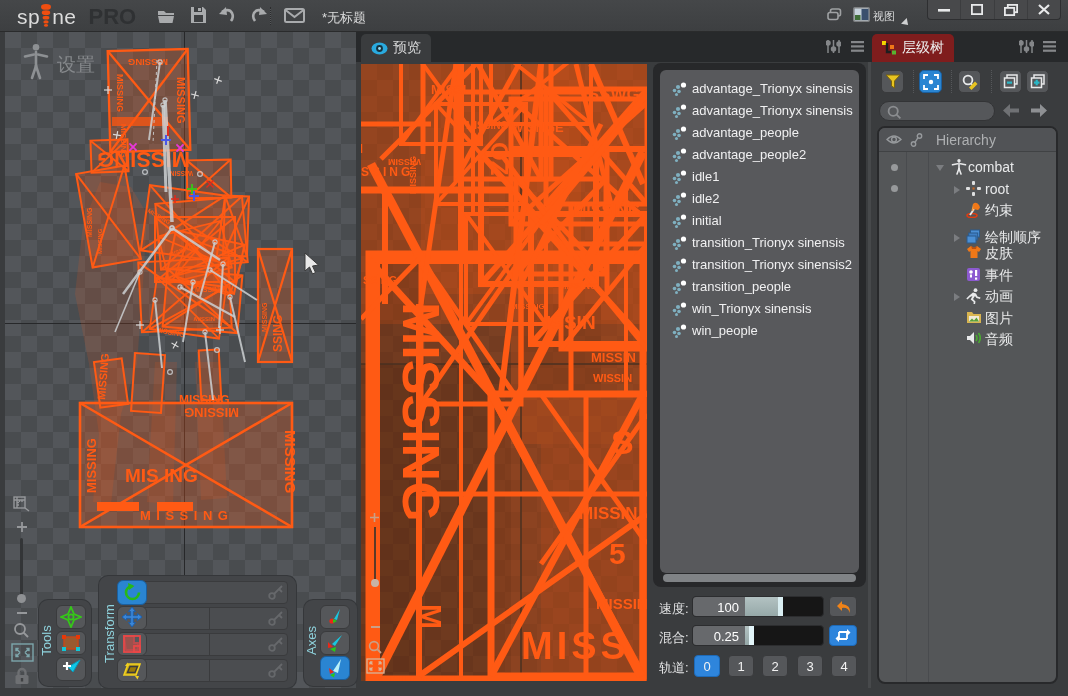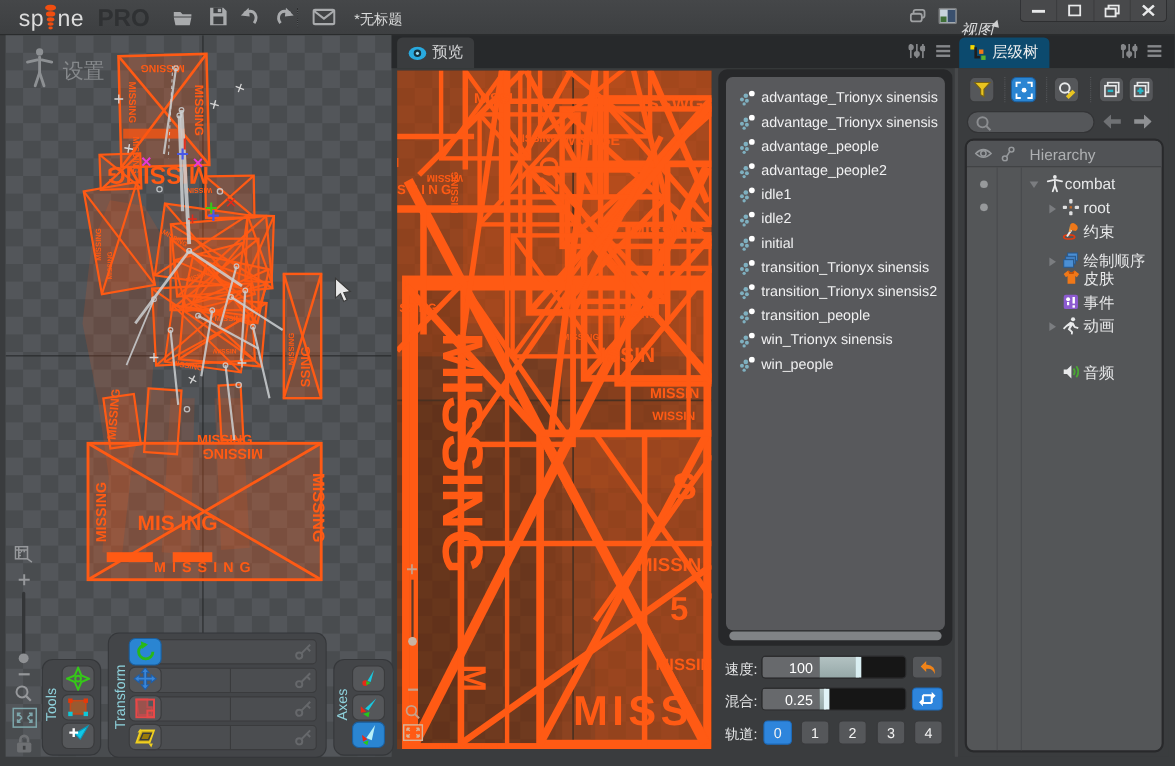--- a/index.html
+++ b/index.html
@@ -4,21 +4,21 @@
 html,body{margin:0;padding:0;width:1068px;height:696px;overflow:hidden;background:#3a3c3e;font-family:"Liberation Sans",sans-serif;}
 *{box-sizing:border-box;}
 .abs{position:absolute;}
 #app{position:relative;width:1068px;height:696px;background:#3a3c3e;}
 
 #toolbar{position:absolute;left:0;top:0;width:1068px;height:32px;background:linear-gradient(#454749,#3d3f41);border-bottom:1px solid #2a2b2c;}
 #logo{position:absolute;left:17px;top:4px;font-size:21px;color:#dcdcdc;letter-spacing:0.5px;}
 #logo .pro{color:#2f3133;font-weight:bold;margin-left:12px;letter-spacing:0px;font-size:22px;}
 .tbico{position:absolute;top:6px;color:#a9abad;}
 #title{position:absolute;left:322px;top:9px;font-size:13px;color:#dcdddd;}
-#viewlabel{position:absolute;left:873px;top:19px;font-size:15px;color:#d8d9da;font-style:italic;}
+#viewlabel{position:absolute;left:873px;top:9px;font-size:11px;color:#d8d9da;}
 #winbtns{position:absolute;left:927px;top:0;width:134px;height:20px;background:#48494b;border:1px solid #2e2f31;border-top:none;border-radius:0 0 4px 4px;display:flex;}
 #winbtns .wb{flex:1;display:flex;align-items:center;justify-content:center;border-right:1px solid #3c3d3f;}
 #winbtns .wb:last-child{border-right:none;}
 
 #canvas{position:absolute;left:5px;top:32px;width:351px;height:656px;background:#494c4f;overflow:hidden;}
 #canvas .vaxis{position:absolute;left:179px;top:0;width:1px;height:656px;background:#27282a;}
 #canvas .haxis{position:absolute;left:0;top:291px;width:351px;height:1px;background:#27282a;}
 #setup{position:absolute;left:52px;top:20px;color:#85888b;font-size:19px;}
 
 #tabstrip{position:absolute;left:356px;top:32px;width:712px;height:30px;background:#27292b;}
@@ -526,21 +526,21 @@
 
 <div id="tabstrip"></div>
 <div class="tab" style="left:361px;">
  <svg width="17" height="13" viewBox="0 0 17 13">
         <ellipse cx="8.5" cy="6.5" rx="8" ry="6" fill="#29aadf"></ellipse>
         <circle cx="8.5" cy="6.5" r="3.4" fill="#16323e"></circle>
         <circle cx="8.5" cy="6.5" r="1.4" fill="#9adef5"></circle>
       </svg>
  <span>预览</span>
     </div>
-<div class="tab" style="left:872px;background:#0c4a6e">
+<div class="tab" style="left:872px;background:#7f1d1d">
  <svg width="15" height="14" viewBox="0 0 15 14">
         <rect x="0" y="0" width="4" height="4" fill="#f5d800"></rect>
         <path d="M5 2 v9 h4" stroke="#1d1e1f" stroke-width="2.4" fill="none"></path>
         <rect x="8" y="4" width="4" height="4" fill="#f07818"></rect>
         <rect x="10" y="9.5" width="4" height="4" fill="#58b330"></rect>
       </svg>
  <span style="color:#eceded">层级树</span>
     </div>
 
 <svg class="abs" style="left:826px;top:40px" width="15" height="13" viewBox="0 0 15 13">
@@ -1323,20 +1323,28 @@
       <div class="trow" style="top: 157px; left: 0px; width: 100%;">
         <div style="position:absolute;left:75px;top:8px;width:0;height:0;border-top:4px solid transparent;border-bottom:4px solid transparent;border-left:6px solid #7b7d80;transform:rotate(0deg)"></div>
         <div style="position:absolute;left:87px;top:3px"><svg width="15" height="16" viewBox="0 0 15 16">
             <g fill="#e8e9ea">
               <circle cx="9.5" cy="2.2" r="1.9"></circle>
               <path d="M7 4.5 l3 1 1.5 3 3 1 -.5 1.5 -3.5 -1 -1.5 -2 -2 3 2.5 2.5 -.5 3 -1.5 -.3 .2 -2.2 -3 -2.5 1.8 -3.5 -2.5 1 -2.5 2.5 -1.2 -1 3 -3z"></path>
             </g>
           </svg></div>
         <div style="position:absolute;left:106px;top:3px">动画</div>
       </div>
+      <div class="trow" style="top: 178.5px; left: 0px; width: 100%;">
+        <div style="position:absolute;left:87px;top:3px"><svg width="16" height="14" viewBox="0 0 16 14">
+            <path fill="#d8b450" d="M1 2 h5 l1.5 2 H15 v9 H1z"></path>
+            <rect x="3" y="6" width="10" height="5.5" fill="#f0ead8"></rect>
+            <path d="M3 11.5 l3 -3 2 2 2.5 -3 2.5 4z" fill="#58a038"></path>
+          </svg></div>
+        <div style="position:absolute;left:106px;top:3px">图片</div>
+      </div>
       <div class="trow" style="top: 200px; left: 0px; width: 100%;">
         <div style="position:absolute;left:87px;top:3px"><svg width="15" height="14" viewBox="0 0 15 14">
             <path d="M1 5 h3 l4 -4 v12 l-4 -4 H1z" fill="#e8e9ea"></path>
             <path d="M10 4 q2 3 0 6 M12.5 2 q3.5 5 0 10" stroke="#4aa832" stroke-width="1.7" fill="none"></path>
           </svg></div>
         <div style="position:absolute;left:106px;top:3px">音频</div>
       </div>
     </div>
 </div>
 

